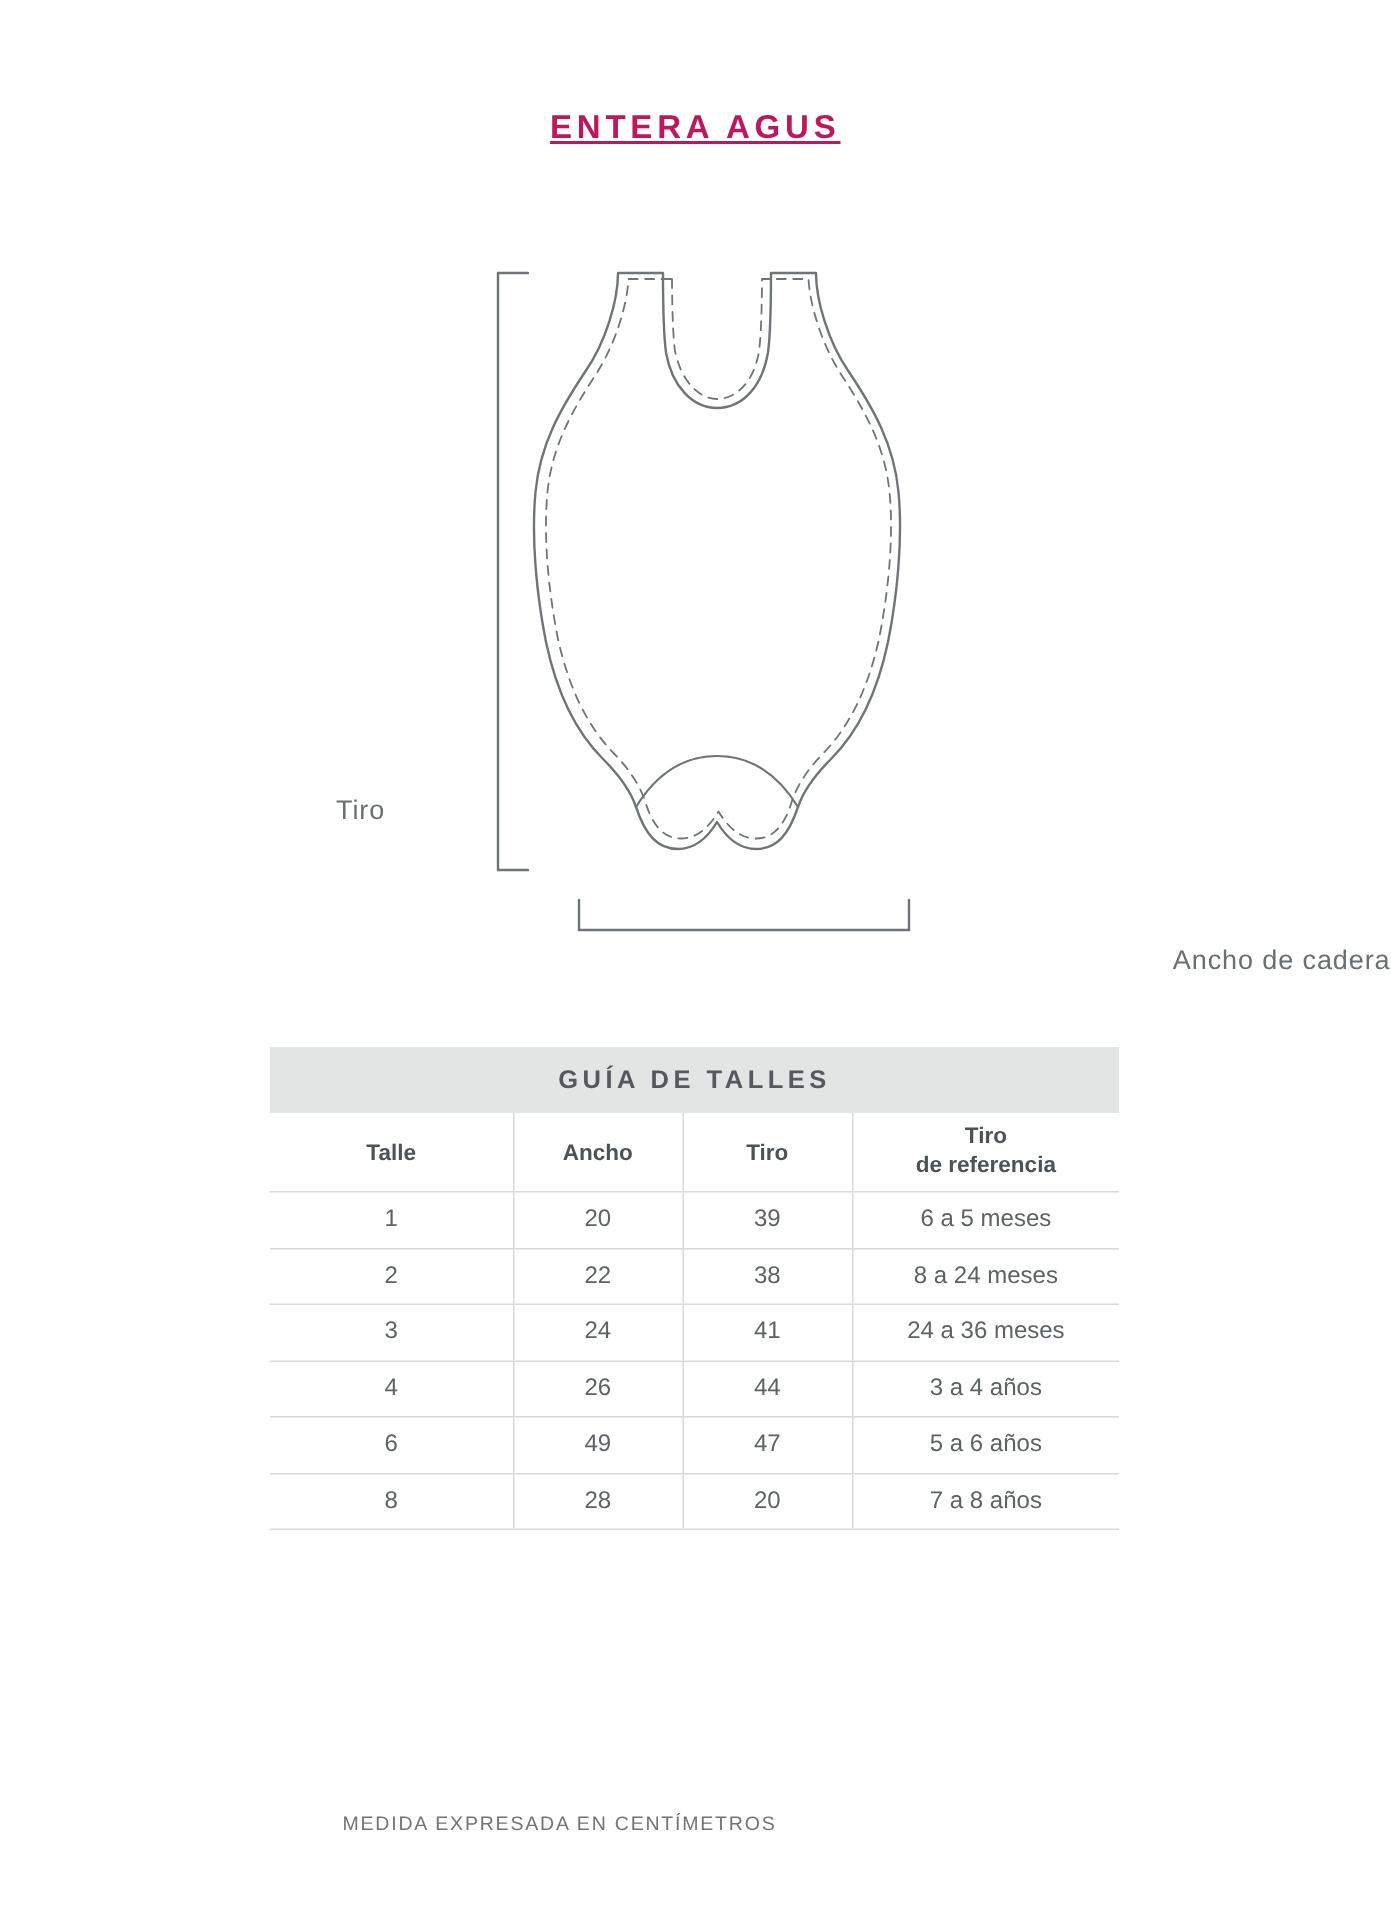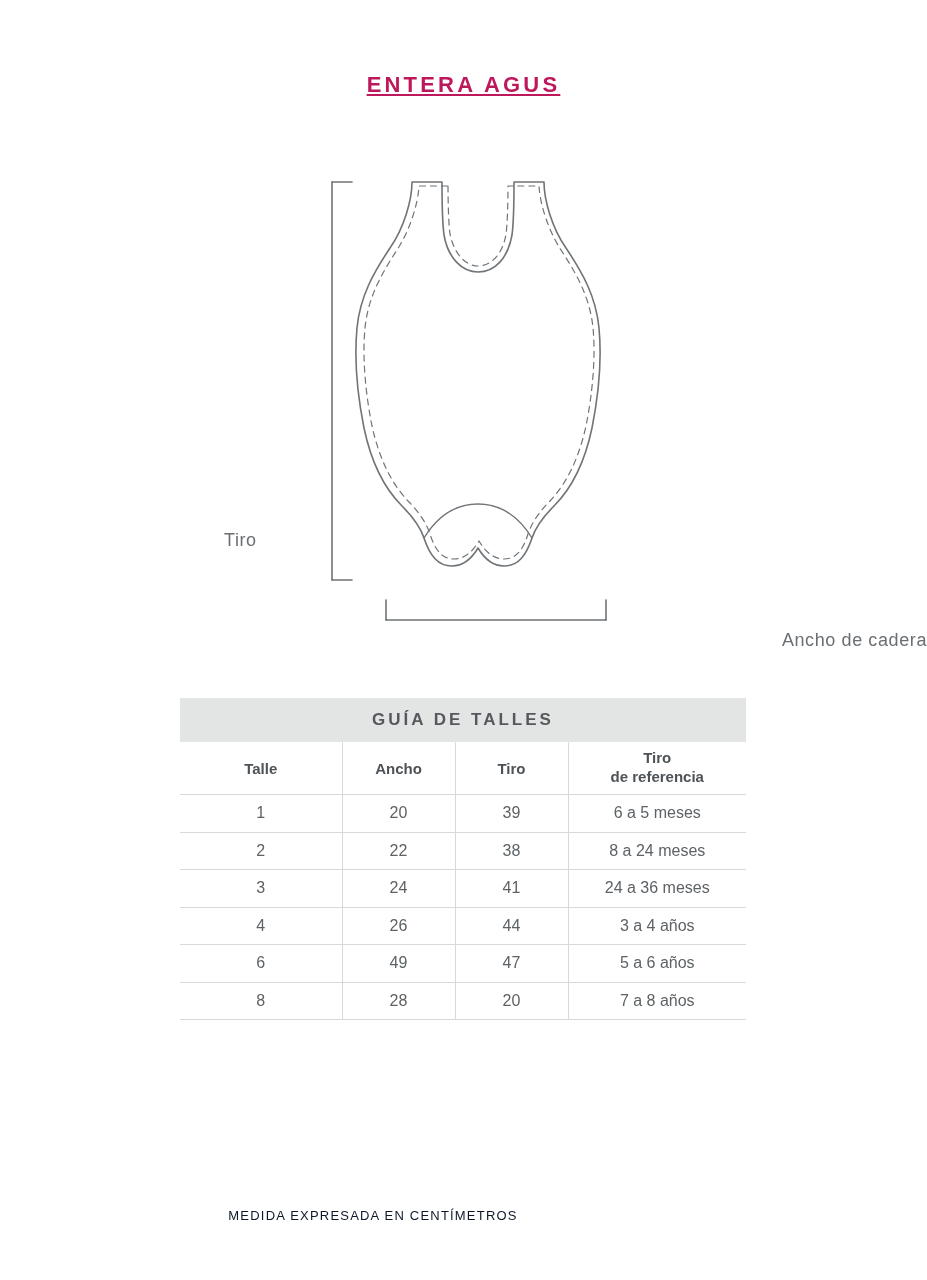--- a/index.html
+++ b/index.html
@@ -124,21 +124,21 @@
 
   
   .footnote {
     position: absolute;
     top: 1208px;
     left: 0;
     width: 746px;
     text-align: center;
     font-size: 13px;
     letter-spacing: 1.2px;
-    color: #0f172a;
+    color: #737373;
   }
 </style>
 </head>
 <body>
 
 <div class="page">
 
   <div class="title">ENTERA AGUS</div>
 
   <div class="diagram">

